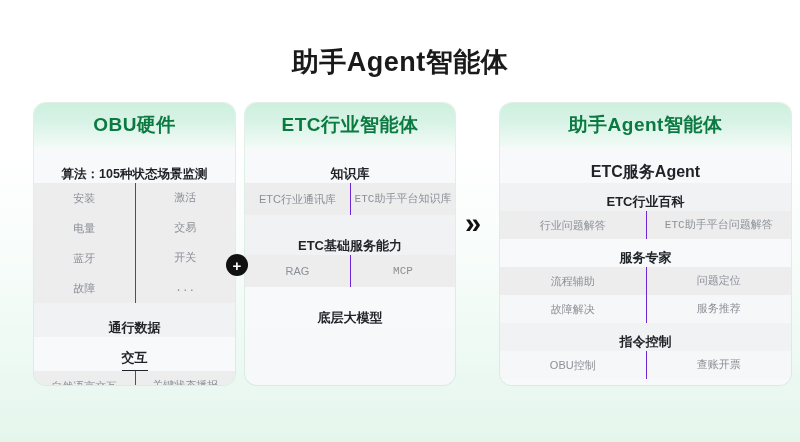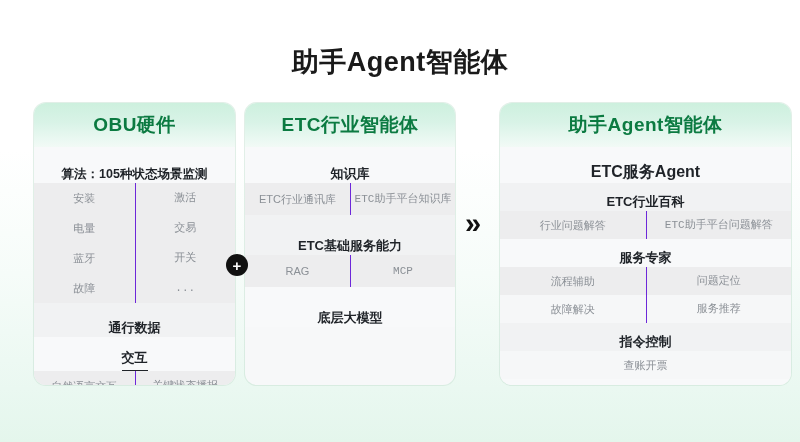--- a/index.html
+++ b/index.html
@@ -241,20 +241,21 @@
         <div class="cell">问题定位</div>
       </div>
       <div class="row pair alt h-28">
         <div class="cell">故障解决</div>
         <div class="cell">服务推荐</div>
       </div>
       <div class="row section light h-28">
         <span>指令控制</span>
       </div>
       <div class="row pair alt h-28">
+        <div class="cell">OBU控制</div>
         <div class="cell">查账开票</div>
       </div>
       <div class="row section h-34">
         
       </div>
     </div>
   </div>
 
 </div>
 

